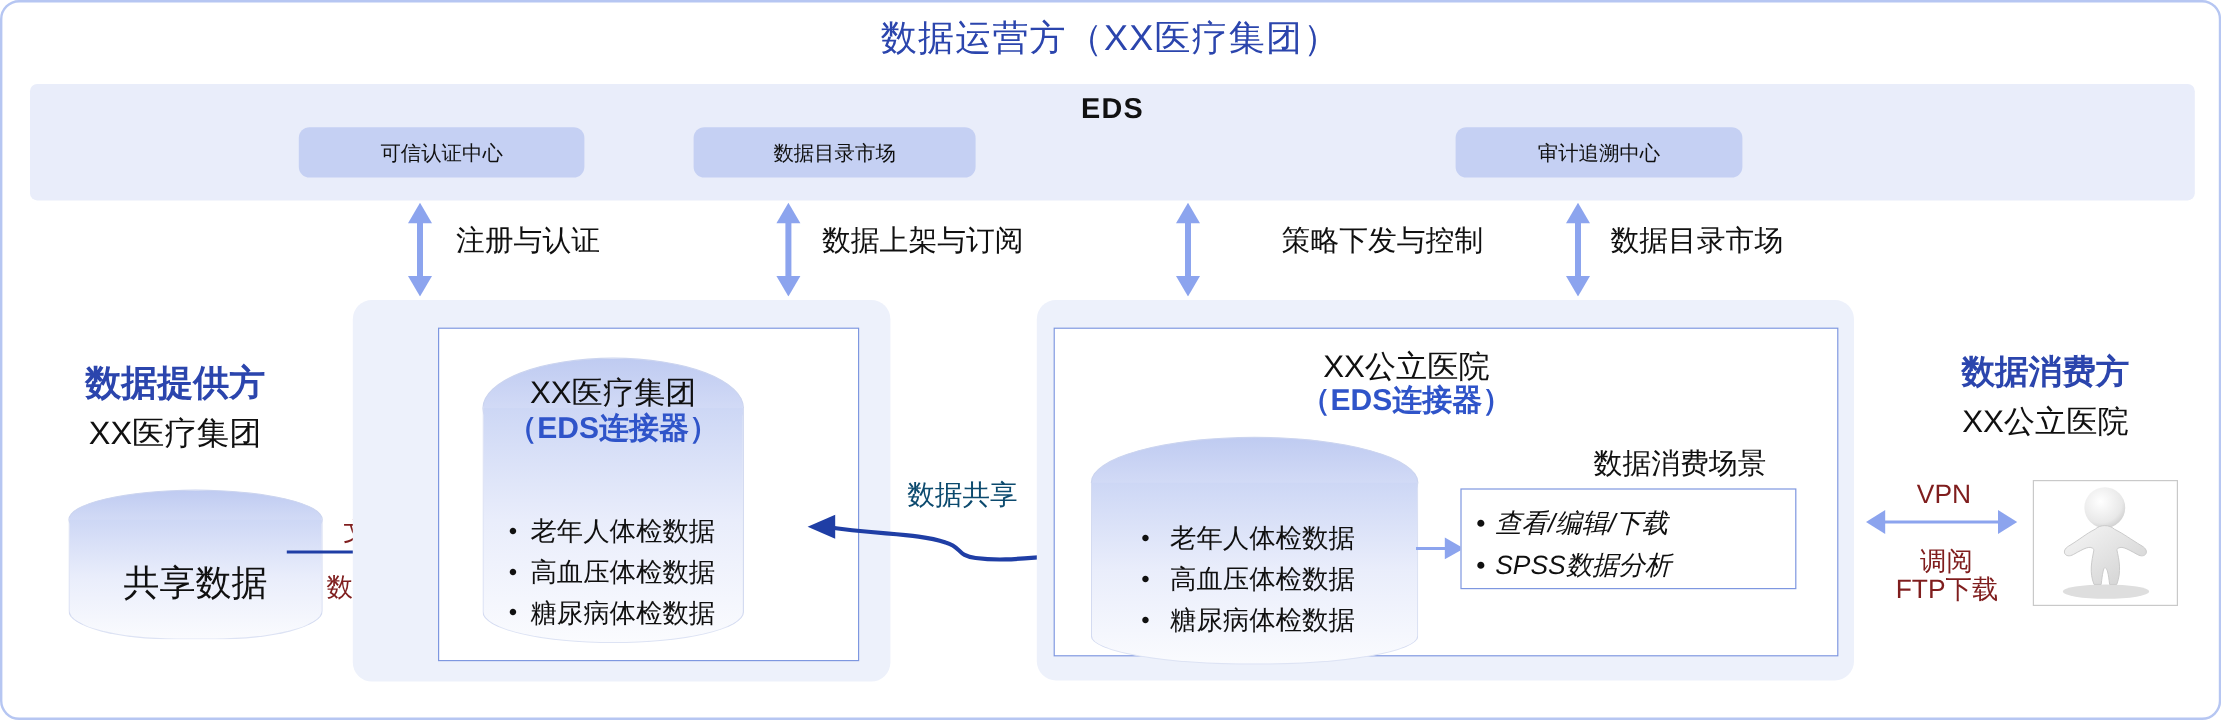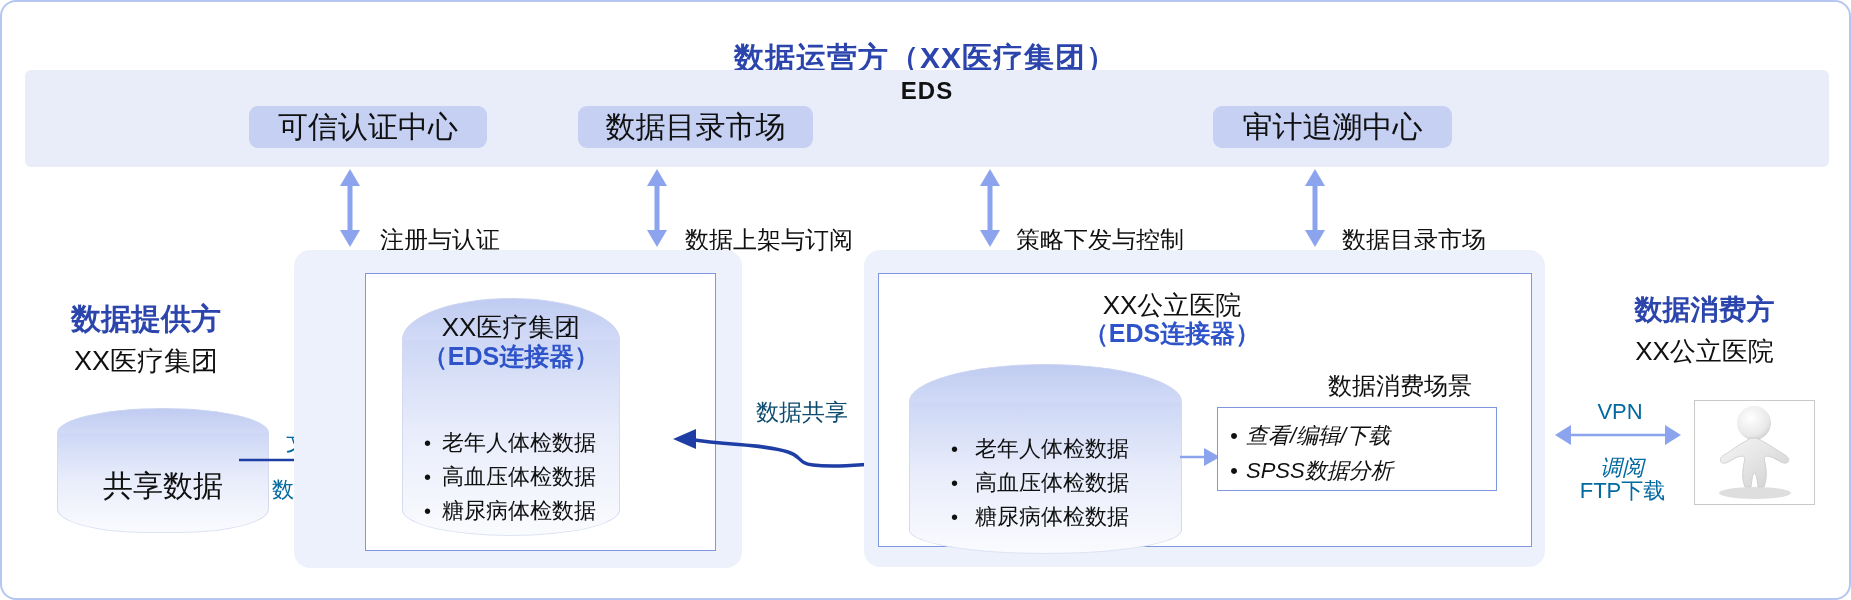--- a/index.html
+++ b/index.html
@@ -1,43 +1,43 @@
 <!DOCTYPE html>
 <html style="--accent: #2B45AD; --link_blue: #2F54C9; --arrow_light: #8CA4EE; --arrow_dark: #1F3EA5; --banner_bg: #E9EDFA; --chip_bg: #C5D0F3; --container_bg: #EDF1FB; --inner_border: #7E97E0; --frame_border: #B6C6F2;"><head>
 <meta charset="utf-8">
 <style>
   html,body{margin:0;padding:0;background:#fff;}
   body{font-family:"Liberation Sans","DejaVu Sans",sans-serif;}
   .stage{position:relative;width:1851px;height:600px;box-sizing:border-box;
          background:#fff;border:2px solid var(--frame_border);border-radius:16px;overflow:hidden;}
   .abs{position:absolute;}
   .center{text-align:center;}
-  .page-title{left:0;right:0;top:10px;font-size:30px;font-weight:bold;color:var(--accent);letter-spacing:1px;margin-top:26px;}
+  .page-title{left:0;right:0;top:10px;font-size:30px;font-weight:normal;color:var(--accent);letter-spacing:1px;}
   .banner{left:23px;top:68px;width:1804px;height:97px;background:var(--banner_bg);border-radius:6px;}
   .eds-label{left:0;right:0;top:7px;font-size:24px;font-weight:bold;color:#111;text-align:center;letter-spacing:1px;}
   .chip{position:absolute;top:36px;height:42px;background:var(--chip_bg);border-radius:9px;
-        display:flex;align-items:center;justify-content:center;font-size:30px;color:#101010;}
-  .flow-label{font-size:24px;color:#101010;white-space:nowrap;margin-top:40px;}
+        display:flex;align-items:center;justify-content:center;font-size:17px;color:#101010;}
+  .flow-label{font-size:24px;color:#101010;white-space:nowrap;}
   .role-head{font-size:30px;font-weight:bold;color:var(--accent);}
   .role-sub{font-size:27px;color:#101010;}
   .container-box{background:var(--container_bg);border-radius:16px;}
   .inner-box{background:#fff;border:1.5px solid var(--inner_border);}
   .cyl{position:absolute;}
   .cyl .top{position:absolute;left:0;right:0;top:0;border-radius:50%;
             background:linear-gradient(180deg,#BFCBF1 0%,#D9E0F8 70%,#E6EBFB 100%);
             border:1px solid #CBD4EF;box-sizing:border-box;}
   .cyl .body{position:absolute;left:0;right:0;
              background:linear-gradient(180deg,#CDD7F5 0%,#E9EDFB 48%,#FAFBFE 100%);
              border-left:1px solid #D4DBF1;border-right:1px solid #D4DBF1;border-bottom:1px solid #DDE3F4;box-sizing:border-box;}
   .cyl-title{font-size:26px;color:#101010;}
   .cyl-sub{font-size:25px;font-weight:bold;color:var(--link_blue);}
   .blist{list-style:none;margin:0;padding:0;}
   .blist li{position:relative;height:34px;line-height:34px;font-size:22px;color:#101010;white-space:nowrap;}
   .db-label{font-size:30px;color:#101010;}
-  .small-label{font-size:22px;color:#0369a1;white-space:nowrap;text-align:center;}
+  .small-label{font-size:22px;color:#7f1d1d;white-space:nowrap;text-align:center;}
   .share-label{font-size:23px;color:#0c4a6e;}
   .scenario-title{font-size:24px;color:#101010;}
   .scenario-box{background:#fff;border:1.5px solid var(--inner_border);font-style:italic;}
   .scenario-box ul{list-style:none;margin:10px 0 0 0;padding:0 0 0 12px;}
   .scenario-box li{position:relative;height:35px;line-height:35px;font-size:22px;color:#101010;padding-left:16px;white-space:nowrap;}
   .scenario-box li::before{content:"•";position:absolute;left:0;top:0;font-size:22px;}
   .blist li::before{content:"•";position:absolute;font-size:20px;}
   .blist.lcyl li{padding-left:40px;}
   .blist.lcyl li::before{left:22px;}
   .blist.rcyl li{padding-left:66px;}
@@ -71,21 +71,21 @@
     <path d="M12 0 L22 17 H2 Z" style="fill:var(--arrow_light);"></path>
     <path d="M12 78 L22 61 H2 Z" style="fill:var(--arrow_light);"></path>
   </svg>
   <div class="abs flow-label" style="left:683px;top:182px;">数据上架与订阅</div>
 
   <svg class="abs" style="left:976px;top:167px;" width="24" height="78">
     <path d="M12 14 V64" style="stroke:var(--arrow_light);stroke-width:5;fill:none;"></path>
     <path d="M12 0 L22 17 H2 Z" style="fill:var(--arrow_light);"></path>
     <path d="M12 78 L22 61 H2 Z" style="fill:var(--arrow_light);"></path>
   </svg>
-  <div class="abs flow-label" style="left:1014px;top:182px;">策略下发与控制</div>
+  <div class="abs flow-label" style="left:1066px;top:182px;">策略下发与控制</div>
 
   <svg class="abs" style="left:1301px;top:167px;" width="24" height="78">
     <path d="M12 14 V64" style="stroke:var(--arrow_light);stroke-width:5;fill:none;"></path>
     <path d="M12 0 L22 17 H2 Z" style="fill:var(--arrow_light);"></path>
     <path d="M12 78 L22 61 H2 Z" style="fill:var(--arrow_light);"></path>
   </svg>
   <div class="abs flow-label" style="left:1340px;top:182px;">数据目录市场</div>
 
   <div class="abs center" style="left:39px;top:297px;width:210px;">
     <div class="role-head">数据提供方</div>
@@ -159,21 +159,21 @@
     <div class="role-head" style="font-size:28px;">数据消费方</div>
     <div class="role-sub" style="font-size:26px;margin-top:5px;">XX公立医院</div>
   </div>
 
   <div class="abs small-label center" style="left:1578px;top:397px;width:80px;">VPN</div>
   <svg class="abs" style="left:1551px;top:421px;" width="130" height="24">
     <path d="M16 12 H114" style="stroke:var(--arrow_light);stroke-width:2.5;fill:none;"></path>
     <path d="M18 2 L2 12 L18 22 Z" style="fill:var(--arrow_light);"></path>
     <path d="M112 2 L128 12 L112 22 Z" style="fill:var(--arrow_light);"></path>
   </svg>
-  <div class="abs small-label center" style="left:1575px;top:451px;width:90px;font-style:italic;">调阅</div>
+  <div class="abs small-label center" style="left:1575px;top:451px;width:90px;">调阅</div>
   <div class="abs small-label center" style="left:1563px;top:474px;width:115px;">FTP下载</div>
 
   <div class="abs person-box" style="left:1692px;top:398px;width:121px;height:105px;">
     <svg width="118" height="102" viewBox="0 0 118 102">
       <defs>
         <radialGradient id="gHead" cx="40%" cy="35%" r="75%">
           <stop offset="0%" stop-color="#ffffff"></stop>
             <stop offset="70%" stop-color="#e8e8e8"></stop>
             <stop offset="100%" stop-color="#c6c6c6"></stop>
         </radialGradient>

